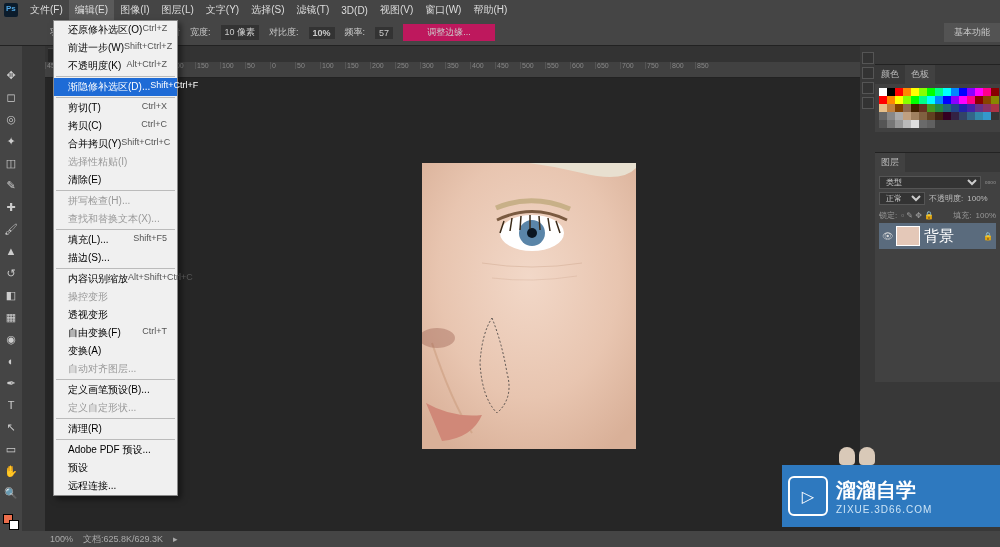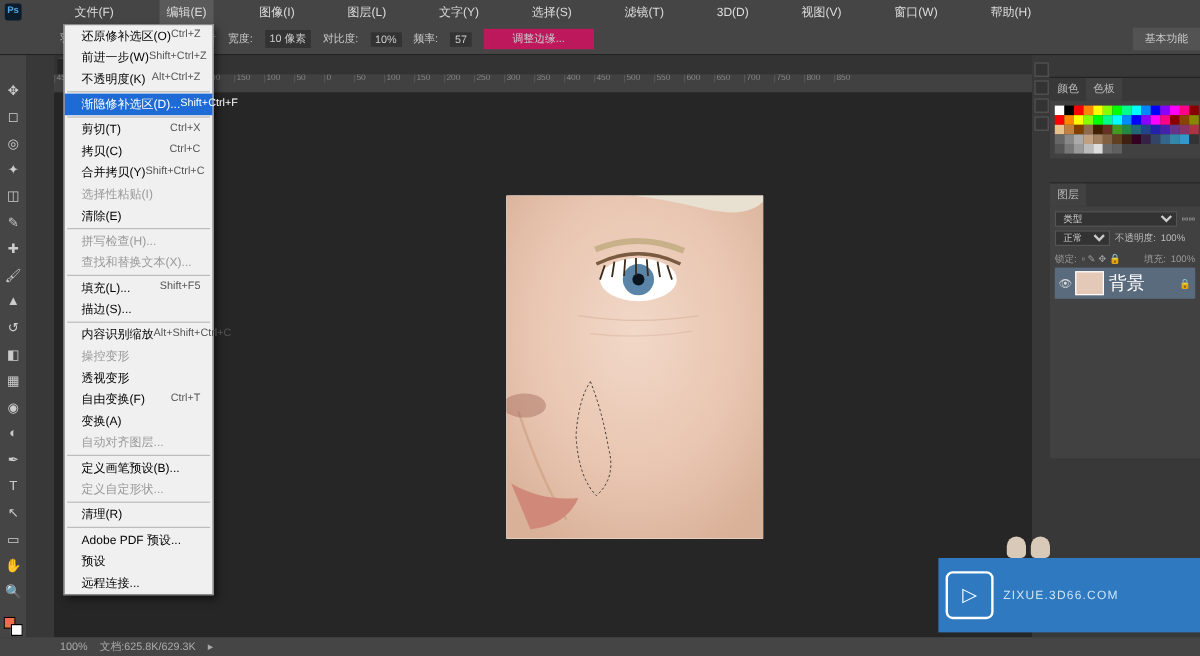--- a/index.html
+++ b/index.html
@@ -1,18 +1,18 @@
 <!DOCTYPE html>
 <html><head>
 <meta charset="utf-8">
 <style>
   * { margin: 0; padding: 0; box-sizing: border-box; font-family: "Microsoft YaHei", Arial, sans-serif; }
   body { background: #2e2e2e; width: 1000px; height: 547px; overflow: hidden; position: relative; color: #ccc; font-size: 10px; }
 
-  .menubar { height: 20px; background: #454545; display: flex; align-items: center; padding-left: 4px; gap: 32px; }
+  .menubar { height: 20px; background: #454545; display: flex; align-items: center; padding-left: 4px; }
   .ps-logo { width: 14px; height: 14px; background: #0b1c2c; border-radius: 2px; margin-right: 6px; position: relative; }
   .ps-logo::after { content: "Ps"; color: #4fa6e2; font-size: 8px; font-weight: bold; position: absolute; top: 1px; left: 2px; }
   .menu-item { padding: 3px 6px; color: #ddd; font-size: 10px; cursor: default; }
   .menu-item.active { background: #5a5a5a; }
 
   .options-bar { height: 26px; background: #454545; border-bottom: 1px solid #222; display: flex; align-items: center; padding-left: 50px; gap: 10px; }
   .opt-lbl { font-size: 9px; color: #ccc; }
   .opt-check { width: 10px; height: 10px; border: 1px solid #666; }
   .right-hdr { margin-left: auto; padding: 3px 10px; font-size: 9px; background: #535353; }
 
@@ -90,21 +90,21 @@
 </div>
 
 <div class="options-bar">
   <span class="opt-lbl">羽化:</span>
   <span class="opt-lbl" style="background:#333;padding:1px 4px;">0 像素</span>
   <span class="opt-check">✓</span>
   <span class="opt-lbl">消除锯齿</span>
   <span class="opt-lbl">宽度:</span>
   <span class="opt-lbl" style="background:#333;padding:1px 4px;">10 像素</span>
   <span class="opt-lbl">对比度:</span>
-  <span class="opt-lbl" style="background:#333;padding:1px 4px;">10%</span>
+  <span class="opt-lbl" style="background:#333;padding:1px 4px;font-weight:bold;">10%</span>
   <span class="opt-lbl">频率:</span>
   <span class="opt-lbl" style="background:#333;padding:1px 4px;">57</span>
   <span class="opt-lbl" style="background:#be185d;padding:2px 24px;">调整边缘...</span>
   <div class="right-hdr">基本功能</div>
 </div>
 
 <div class="tabbar" style="position:absolute;top:46px;left:0;right:140px;">
   <div class="doc-tab">timg.jpg ...</div>
 </div>
 
@@ -426,20 +426,21 @@
 </div>
 
 <div class="hands">
     <div class="hand"></div>
     <div class="hand"></div>
   </div>
 
 <div class="wm">
   <div class="wm-ic">▷</div>
   <div>
+    <div class="wm-txt1">溜溜自学</div>
     <div class="wm-txt2">ZIXUE.3D66.COM</div>
   </div>
 </div>
 
 <div class="status">
   <span>100%</span>
   <span>文档:625.8K/629.3K</span>
   <span>▸</span>
 </div>
 

